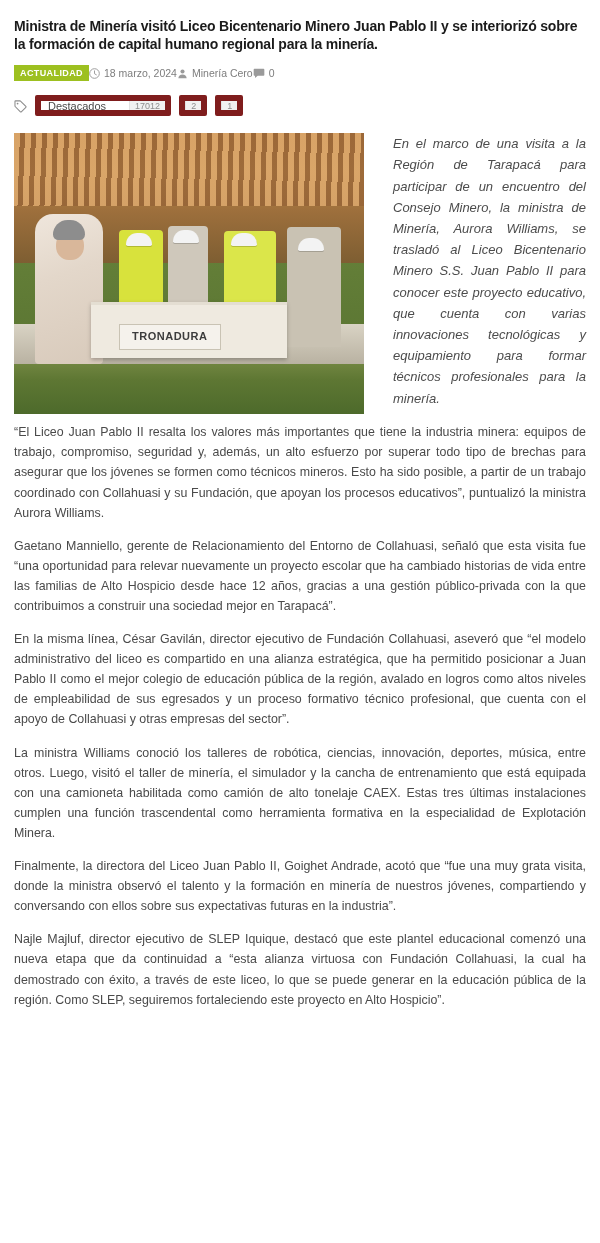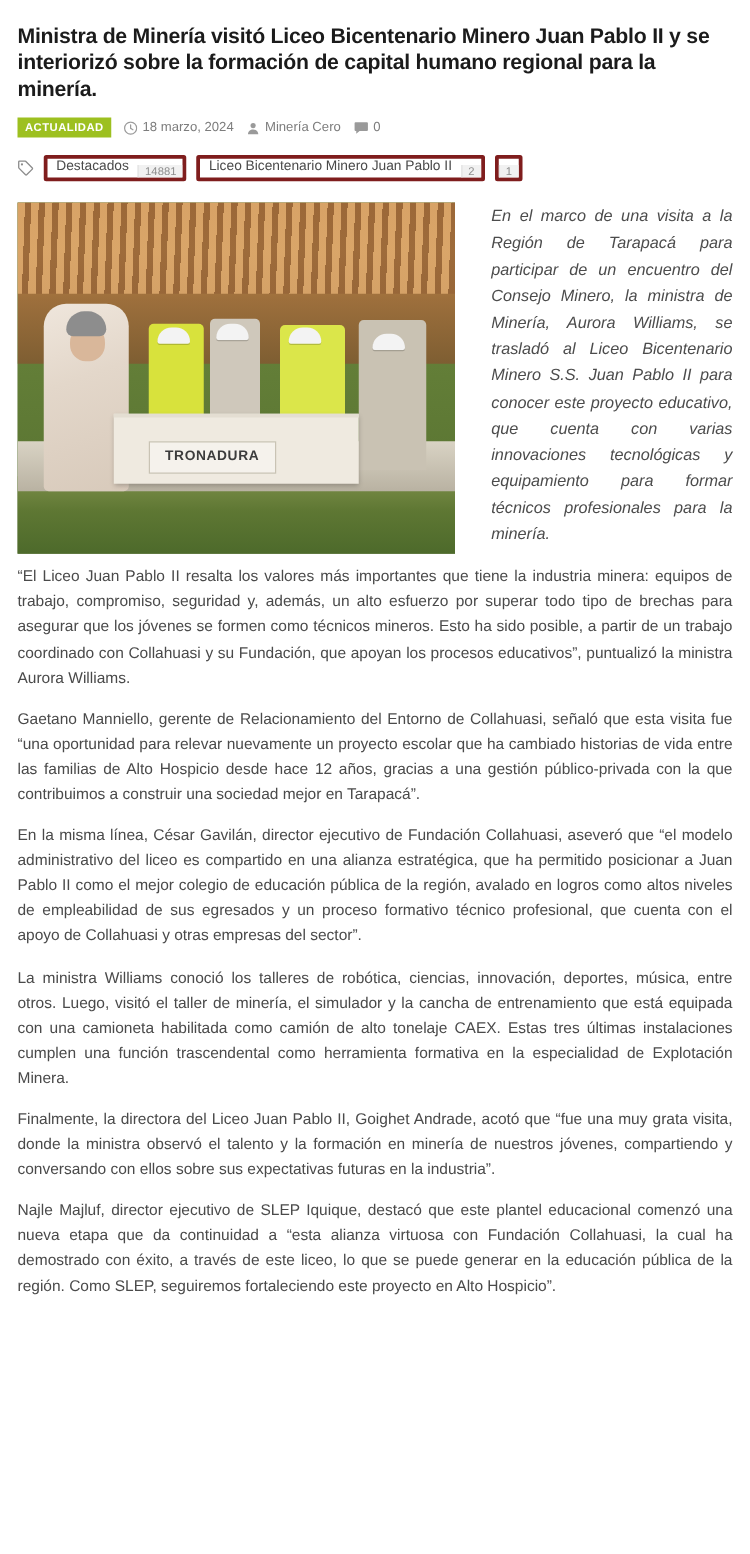--- a/index.html
+++ b/index.html
@@ -13,31 +13,31 @@
     color: #3a3a3a;
     -webkit-font-smoothing: antialiased;
   }
   .page {
     width: 600px;
     min-height: 1243px;
     padding: 14px 14px 10px 14px;
     background: #ffffff;
   }
   .article-title {
-    font-size: 17px;
+    font-size: 14px;
     line-height: 1.26;
     font-weight: bold;
     color: #1b1b1b;
     margin: 4px 0 12px 0;
     letter-spacing: -0.2px;
   }
   .meta-row {
     display: flex;
     align-items: center;
-    gap: 10px;
+    gap: 0;
     margin-bottom: 14px;
     flex-wrap: wrap;
   }
   .cat-badge {
     background: #9dc020;
     color: #ffffff;
     font-size: 9px;
     font-weight: bold;
     letter-spacing: 0.4px;
     padding: 3px 6px 3px 6px;
@@ -64,26 +64,27 @@
     flex: 0 0 auto;
   }
   .tags-list {
     display: flex;
     flex-wrap: wrap;
     gap: 6px 8px;
     align-items: center;
   }
   .tag {
     display: inline-flex;
-    align-items: flex-end;
-    border: 3px solid #7f1d1d;
+    align-items: center;
+    border: 6px solid #7f1d1d;
     border-radius: 2px;
     background: #ffffff;
     overflow: hidden;
     height: 21px;
+    gap: 16px;
   }
   .tag .tag-label {
     font-size: 11px;
     color: #4a4a4a;
     padding: 3px 7px;
     display: flex;
     align-items: center;
     white-space: nowrap;
   }
   .tag .tag-count {
@@ -221,24 +222,23 @@
   <div class="tags-block">
     <span class="tag-icon">
       <svg width="13" height="13" viewBox="0 0 16 16">
           <path d="M1.2 7.4V1.8c0-.4.3-.7.7-.7h5.6c.2 0 .4.1.5.2l6.6 6.6c.3.3.3.8 0 1.1l-5.6 5.6c-.3.3-.8.3-1.1 0L1.4 8c-.1-.1-.2-.3-.2-.6z" fill="none" stroke="#8c8c8c" stroke-width="1.3"></path>
           <circle cx="4.4" cy="4.4" r="1.1" fill="#8c8c8c"></circle>
         </svg>
     </span>
     <div class="tags-list">
       <span class="tag">
         <span class="tag-label">Destacados</span>
-        <span class="tag-count">14881</span>
+        <span class="tag-count">17012</span>
       </span>
       <span class="tag">
-        <span class="tag-label">Liceo Bicentenario Minero Juan Pablo II</span>
         <span class="tag-count">2</span>
       </span>
       <span class="tag">
         <span class="tag-count">1</span>
       </span>
     </div>
   </div>
 
   <div class="content">
 

